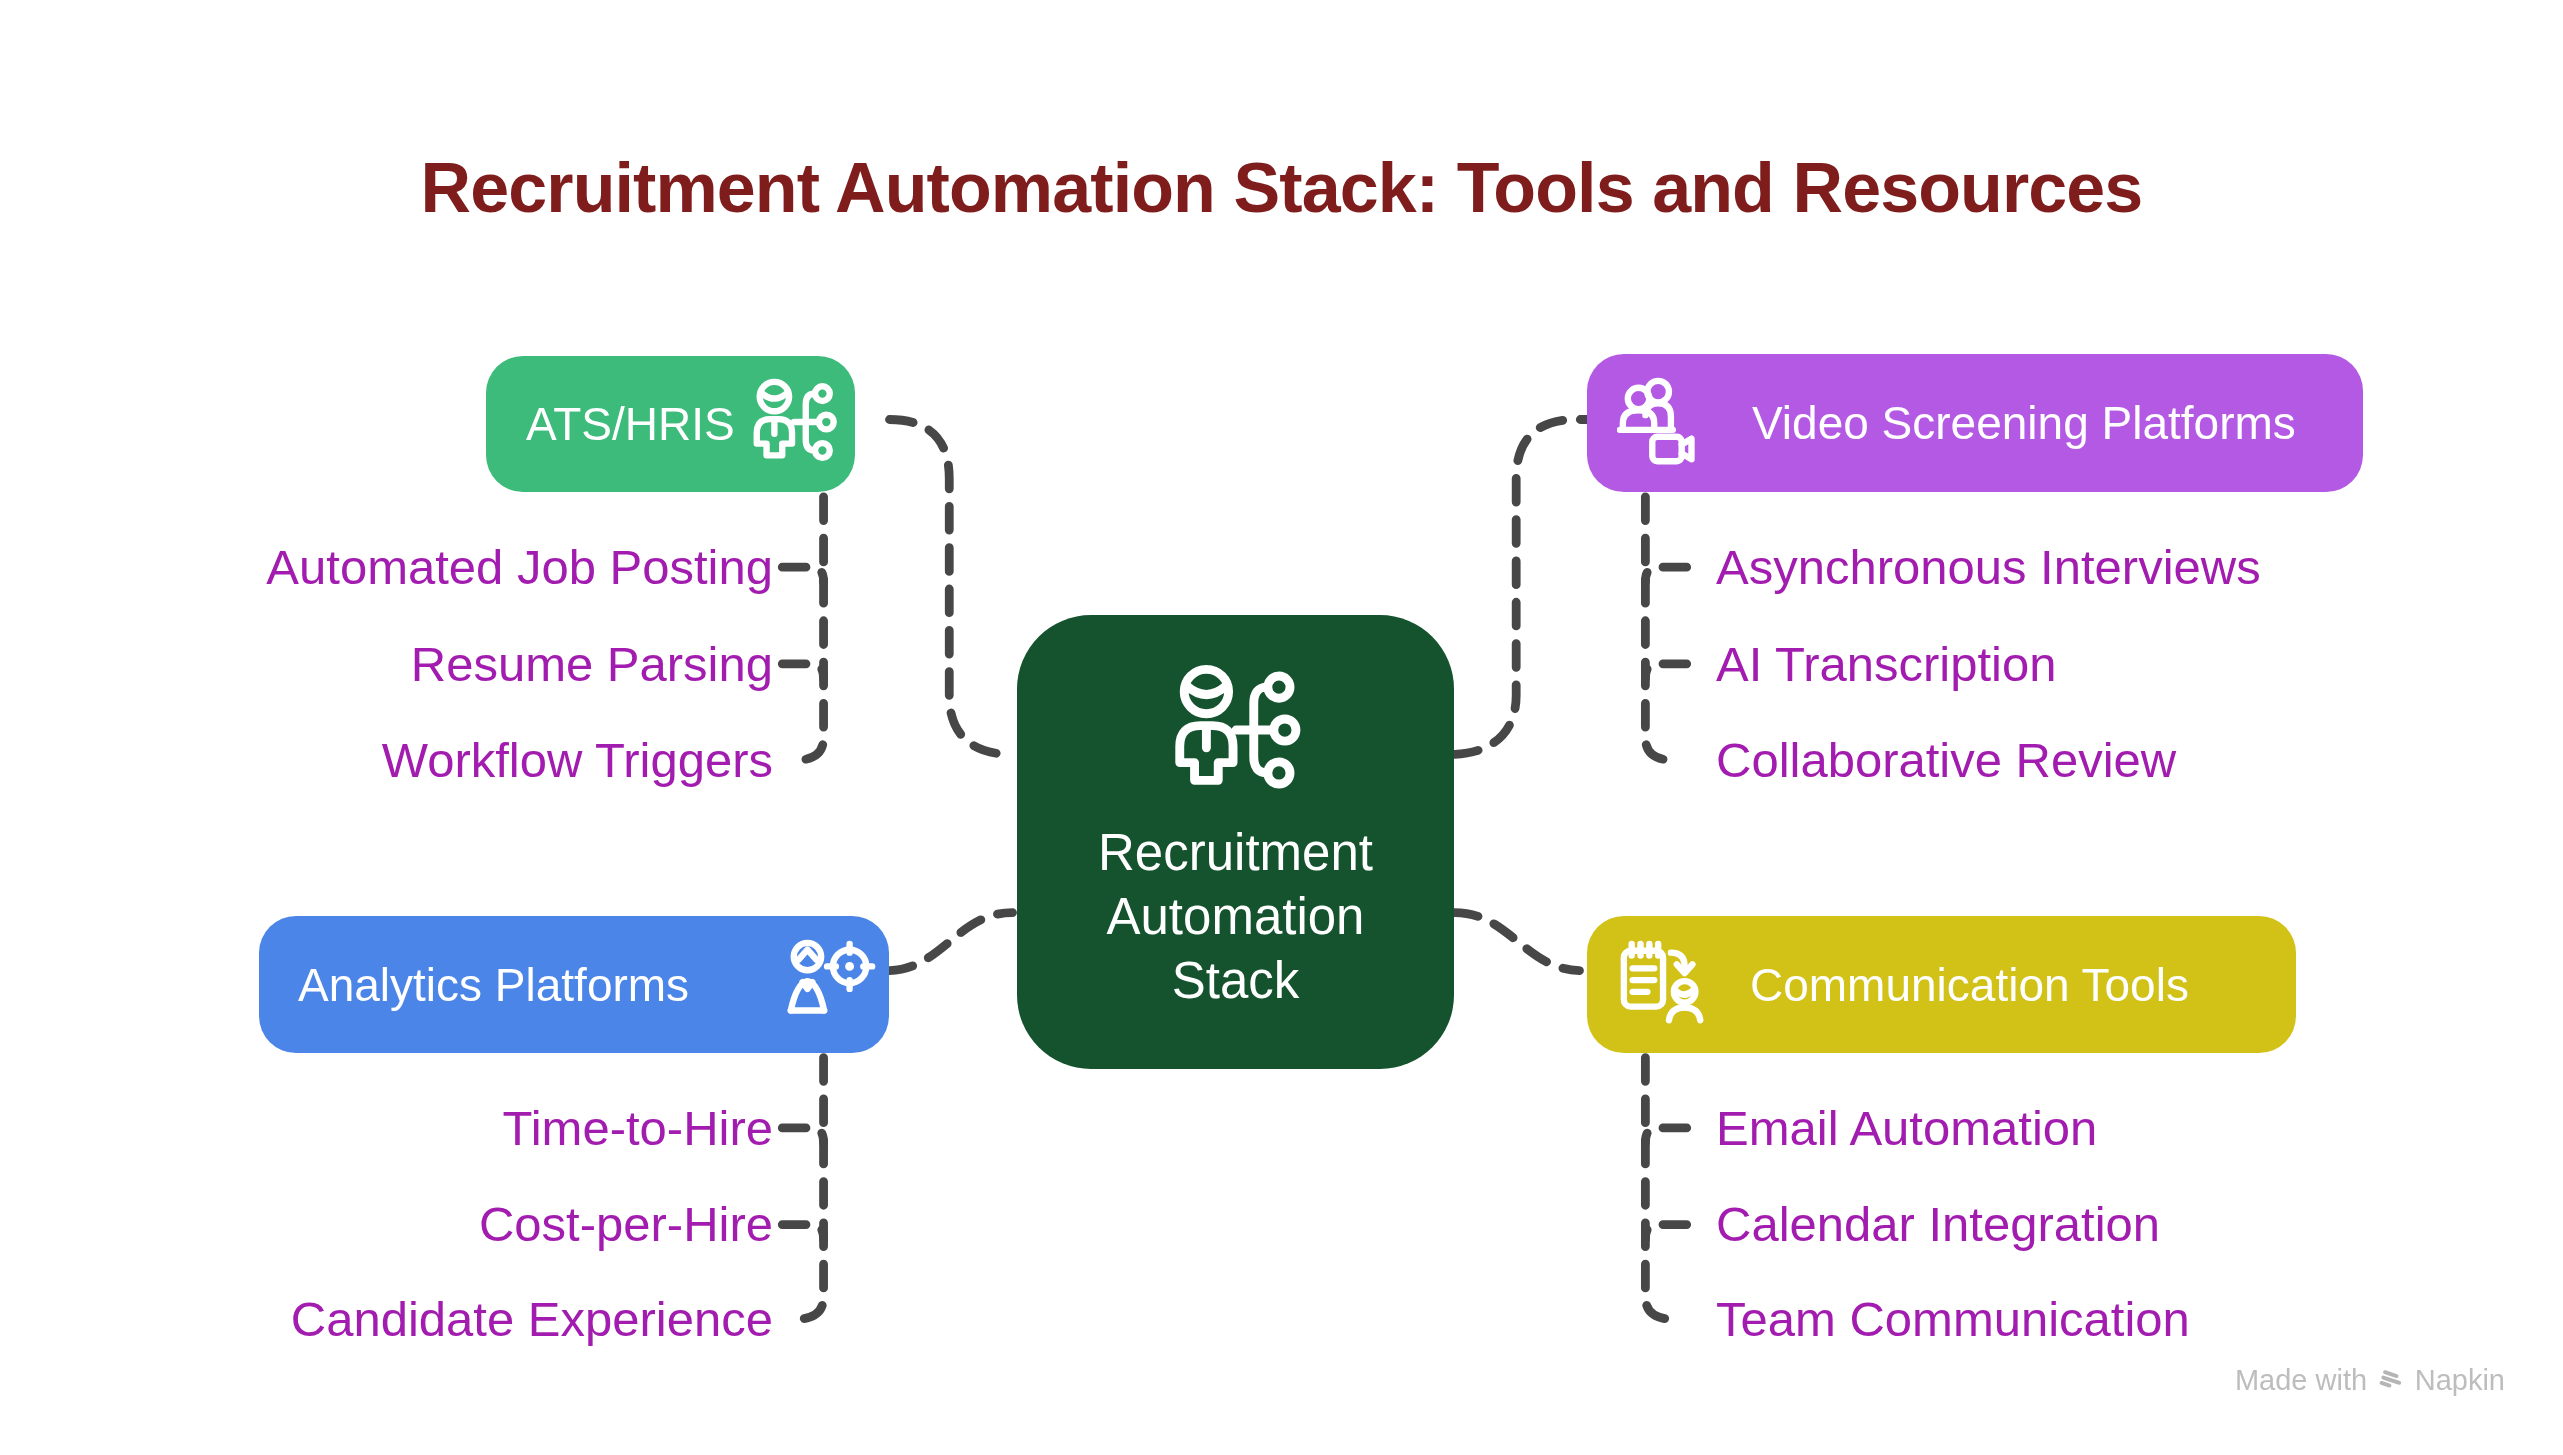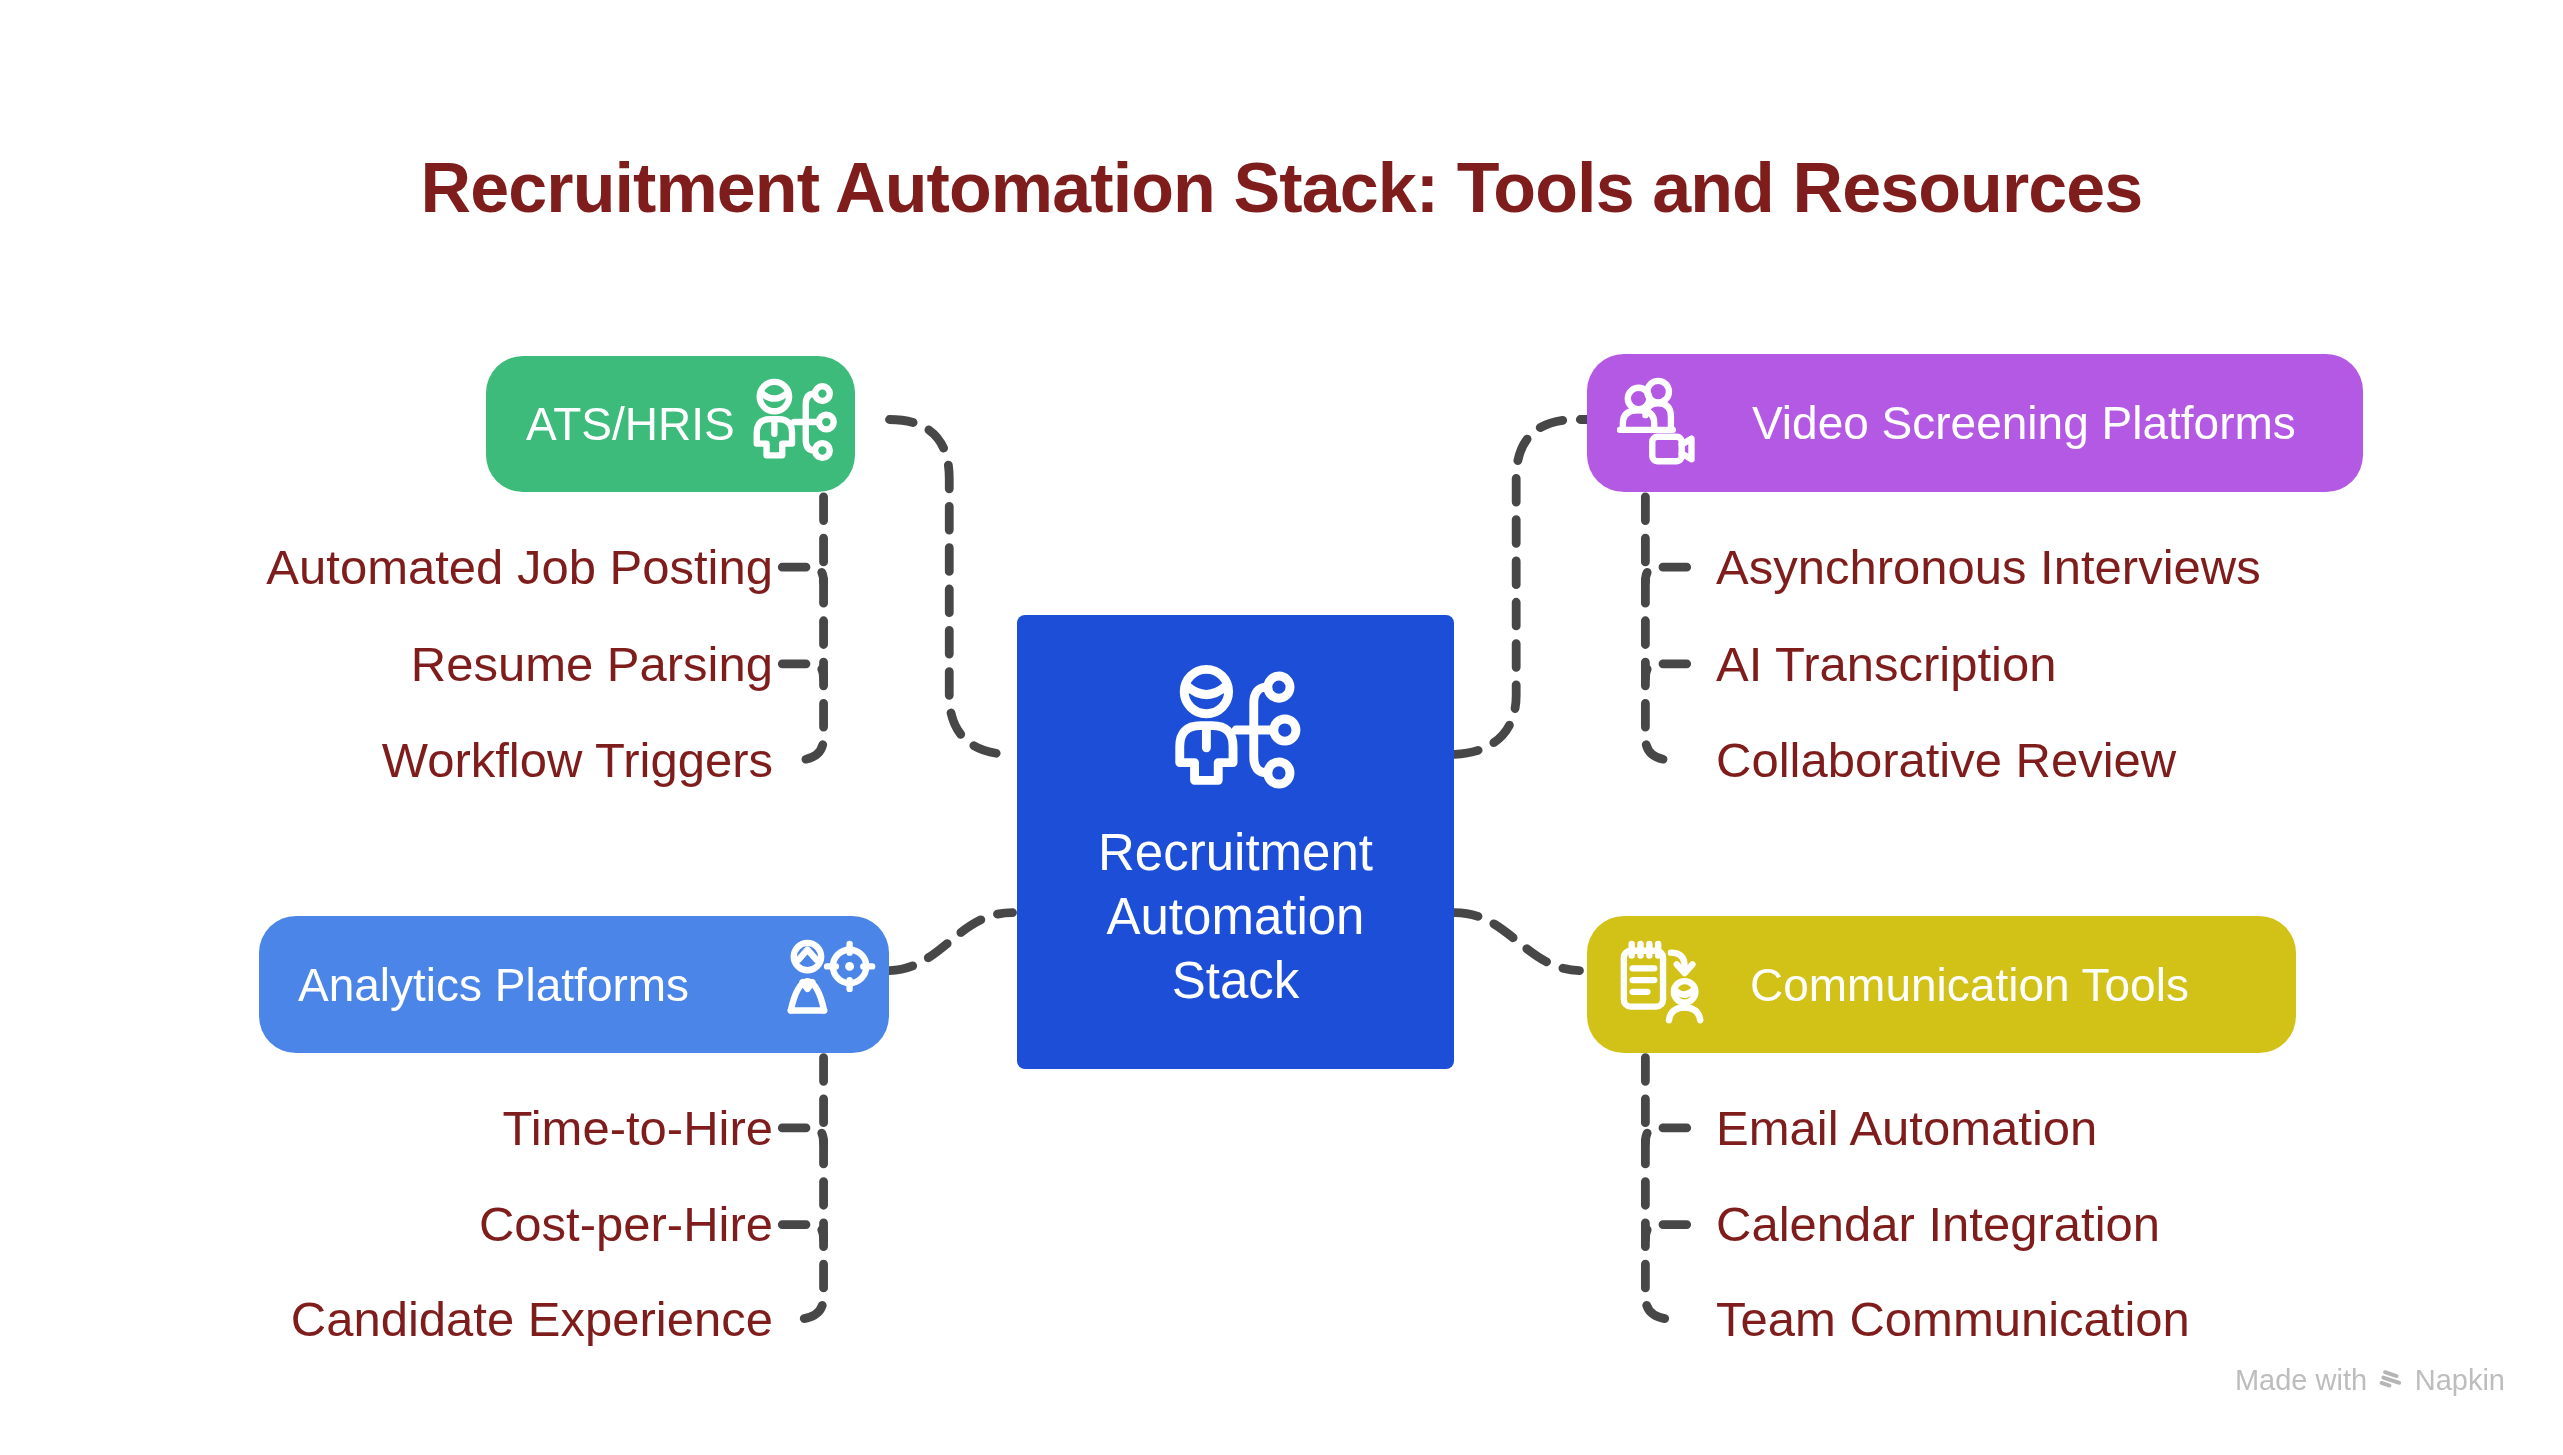--- a/index.html
+++ b/index.html
@@ -26,21 +26,21 @@
   #box-comms{left:1587px;top:916px;width:709px;height:137px;gap:35px;padding:0 35px 0 30px;}
 
   .center-node{
     position:absolute;left:1017px;top:615px;width:437px;height:454px;border-radius:74px;
     display:flex;flex-direction:column;align-items:center;justify-content:flex-start;
     padding-top:44px;box-sizing:border-box;color:#fff;
   }
   .center-node .clabel{margin-top:14px;text-align:center;font-size:51px;line-height:64px;color:#ffffff;}
 
   .item{
-    position:absolute;font-size:49px;line-height:58px;color:#7f1d1d;white-space:nowrap;
+    position:absolute;font-size:49px;line-height:58px;color:#a21caf;white-space:nowrap;
   }
   .item.r{right:1790px;text-align:right;}
   .item.l{left:1716px;text-align:center;}
 
   .watermark{
     position:absolute;top:1364px;right:58px;display:flex;align-items:center;gap:8.8px;
     font-size:29px;color:#bdbdbd;
   }
 </style>
 </head>
@@ -132,21 +132,21 @@
         <line x1="16" y1="57" x2="31" y2="57"></line>
       <path d="M55 17 Q69 17 69 31 L69 35"></path>
         <path d="M61 29 L69 38 L77 29"></path>
       <circle cx="69" cy="57" r="11"></circle>
         <path d="M60 56 Q69 64 78 55"></path>
       <path d="M53 86 Q55 73 69 73 Q83 73 85 86"></path>
     </svg>
     <span class="lbl">Communication Tools</span>
   </div>
 
-  <div class="center-node" style="background-color: #1d4ed8; border-radius: 8px;">
+  <div class="center-node" style="background-color: #14532d;">
     <svg width="156" height="148" viewBox="0 0 100 100" stroke="#fff" stroke-width="6" fill="none" stroke-linecap="round" stroke-linejoin="round">
       <circle cx="30" cy="22" r="15"></circle>
         <path d="M16.5 18 Q30 30 43.5 18"></path>
       <path d="M12 70 L12 59 Q12 45 26 45 L34 45 Q48 45 48 59 L48 70 L38 70 L38 82 L22 82 L22 70 Z"></path>
       <line x1="30" y1="48" x2="30" y2="60"></line>
       <path d="M50 48 L75 48"></path>
         <path d="M62 48 L62 30 Q62 19 71 19"></path>
         <path d="M62 48 L62 66 Q62 77 71 77"></path>
       <circle cx="79" cy="19" r="7.5"></circle>
         <circle cx="83" cy="48" r="7.5"></circle>

